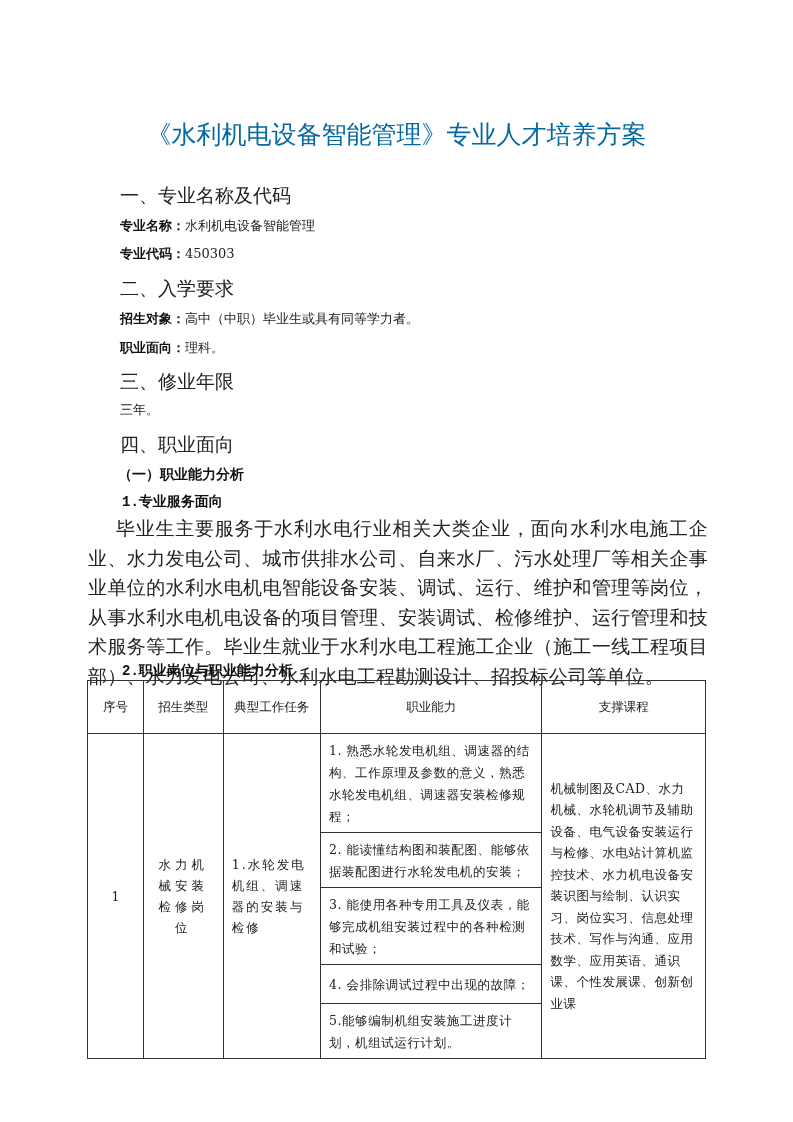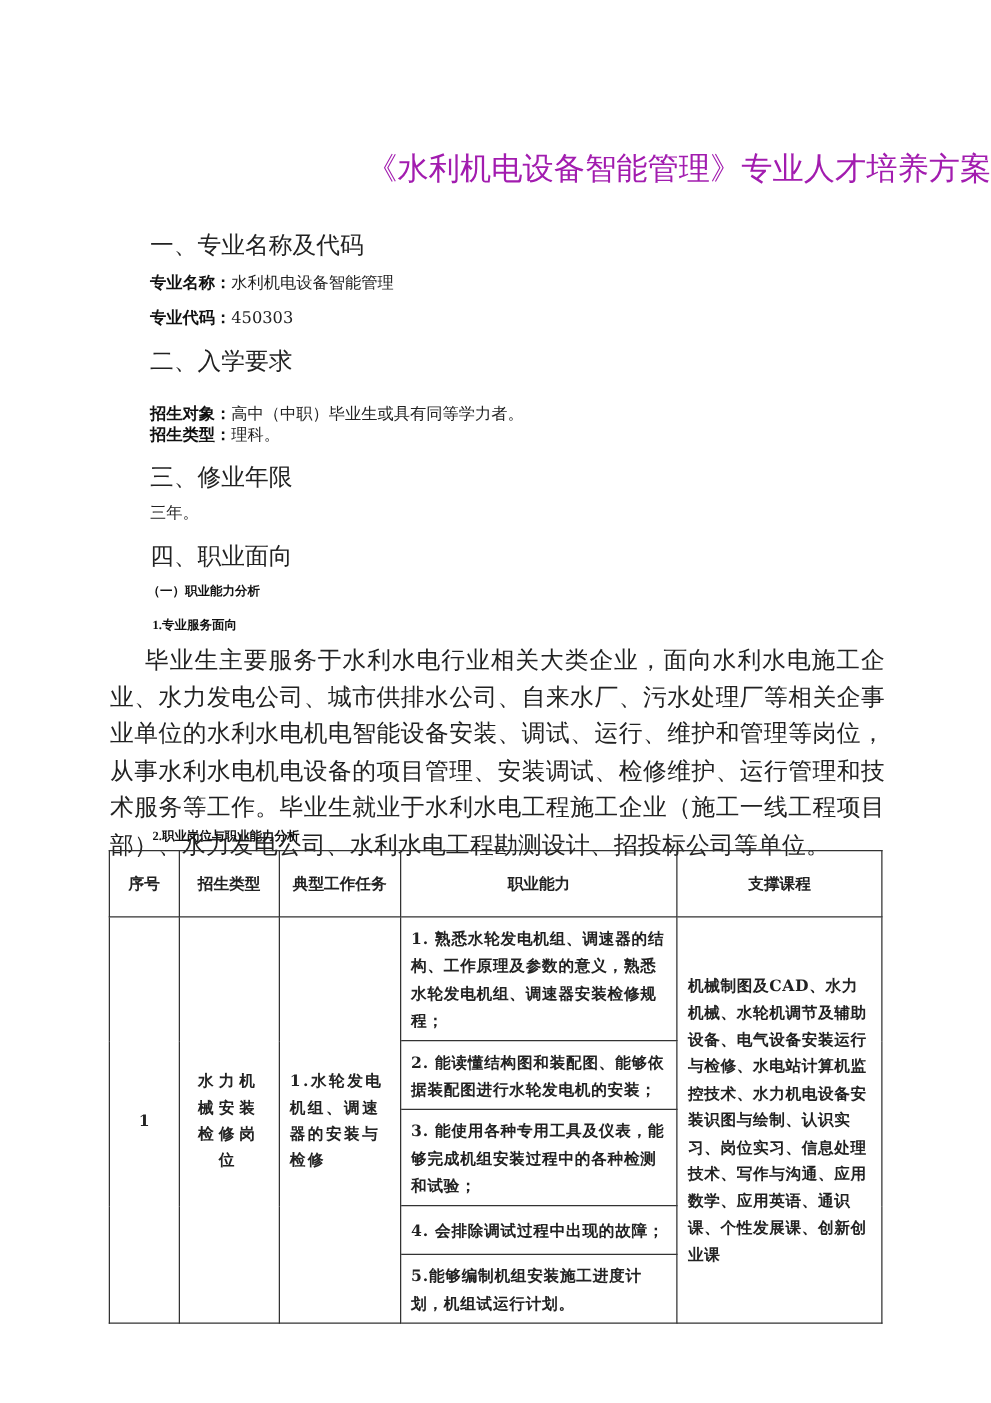--- a/index.html
+++ b/index.html
@@ -1,49 +1,49 @@
 <!DOCTYPE html>
 <html><head>
 <meta charset="utf-8">
 <style>
   html, body { margin: 0; padding: 0; background: #ffffff; }
   body { width: 793px; height: 1122px; position: relative; overflow: hidden;
          font-family: "DejaVu Serif", "Liberation Serif", serif; color: #1a1a1a; }
   .abs { position: absolute; white-space: nowrap; }
-  .title { left: 0; width: 793px; top: 118px; text-align: right; font-size: 25px;
-           font-family: "DejaVu Serif", serif; color: #a21caf; letter-spacing: 0px; }
+  .title { left: 0; width: 793px; top: 118px; text-align: center; font-size: 25px;
+           font-family: "DejaVu Serif", serif; color: #0369a1; letter-spacing: 0px; }
   .h1 { left: 120px; font-size: 19px; font-family: "DejaVu Sans", sans-serif; color: #222; }
   .field { left: 120px; font-size: 13px; color: #222; }
   .field b { font-family: "DejaVu Sans", sans-serif; font-weight: bold; color: #111; }
-  .h2 { left: 122px; font-size: 10px; font-family: Liberation Serif, serif; font-weight: bold; color: #111; }
+  .h2 { left: 122px; font-size: 14px; font-family: Liberation Mono, monospace; font-weight: bold; color: #111; }
   .para { left: 88px; width: 620px; top: 514px; font-size: 19px; line-height: 29.5px;
           white-space: normal; text-indent: 28px; text-align: justify; color: #222; letter-spacing: 0.2px; }
   table.grid { position: absolute; left: 87px; top: 680px; width: 619px; border-collapse: collapse;
                font-size: 12.5px; color: #222; }
-  table.grid td, table.grid th { border: 1.3px solid #333; padding: 0; font-weight: bold; vertical-align: middle; }
+  table.grid td, table.grid th { border: 1.3px solid #333; padding: 0; font-weight: normal; vertical-align: middle; }
   table.grid th { height: 52px; text-align: center; line-height: 20px; }
   .c1 { width: 57px; } .c2 { width: 81px; } .c3 { width: 79px; } .c4 { width: 230px; } .c5 { width: 168px; }
   .ab { text-align: left; padding: 6px 8px 4px 8px !important; line-height: 22px; letter-spacing: 0.6px; white-space: normal; }
   .center { text-align: center; }
   .post { padding: 0 12px !important; line-height: 21px; letter-spacing: 4px; white-space: normal; text-align: center; }
   .task { padding: 0 6px 0 8px !important; line-height: 21px; letter-spacing: 2px; white-space: normal; }
   .course { padding: 0 8px !important; line-height: 21.5px; letter-spacing: 0.5px; white-space: normal; }
 </style>
 </head>
 <body>
 
 <div class="abs title">《水利机电设备智能管理》专业人才培养方案</div>
 
 <div class="abs h1" style="top:183px">一、专业名称及代码</div>
 <div class="abs field" style="top:217px"><b>专业名称：</b><span>水利机电设备智能管理</span></div>
 <div class="abs field" style="top:245px"><b>专业代码：</b><span>450303</span></div>
 
 <div class="abs h1" style="top:276px">二、入学要求</div>
-<div class="abs field" style="top:322px"><b>招生对象：</b><span>高中（中职）毕业生或具有同等学力者。</span></div>
-<div class="abs field" style="top:339px"><b>招生类型：</b><span>理科。</span></div>
+<div class="abs field" style="top:310px"><b>招生对象：</b><span>高中（中职）毕业生或具有同等学力者。</span></div>
+<div class="abs field" style="top:339px"><b>职业面向：</b><span>理科。</span></div>
 
 <div class="abs h1" style="top:369px">三、修业年限</div>
 <div class="abs field" style="top:401px">三年。</div>
 
 <div class="abs h1" style="top:432px">四、职业面向</div>
 <div class="abs h2" style="top:466px;left:118px">（一）职业能力分析</div>
 <div class="abs h2" style="top:493px">1.专业服务面向</div>
 
 <div class="abs para">毕业生主要服务于水利水电行业相关大类企业，面向水利水电施工企业、水力发电公司、城市供排水公司、自来水厂、污水处理厂等相关企事业单位的水利水电机电智能设备安装、调试、运行、维护和管理等岗位，从事水利水电机电设备的项目管理、安装调试、检修维护、运行管理和技术服务等工作。毕业生就业于水利水电工程施工企业（施工一线工程项目部）、水力发电公司、水利水电工程勘测设计、招投标公司等单位。</div>
 

